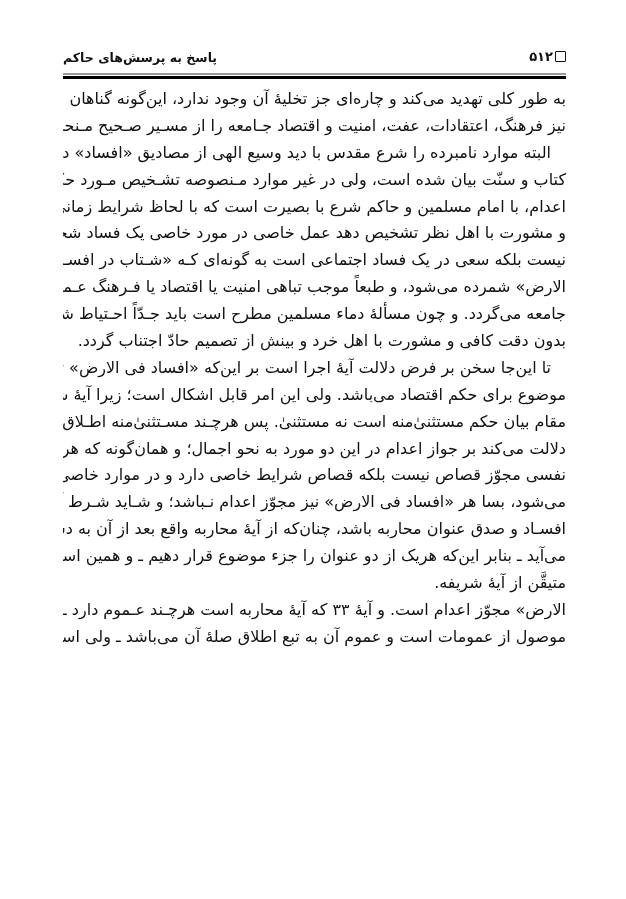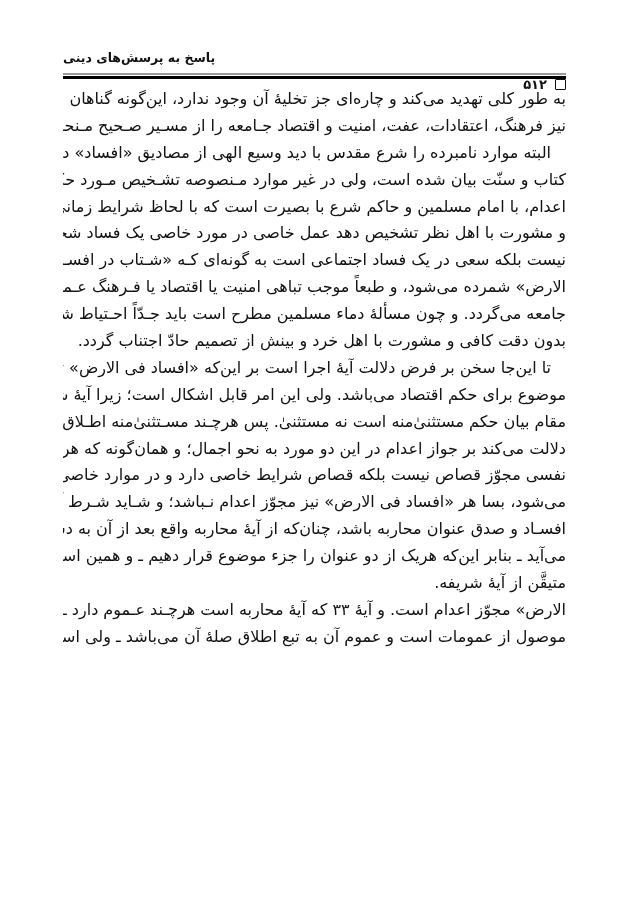--- a/index.html
+++ b/index.html
@@ -1,38 +1,38 @@
 <!DOCTYPE html>
 <html lang="fa" dir="rtl"><head>
 <meta charset="utf-8">
 <style>
   html, body { margin: 0; padding: 0; background: #ffffff; }
   body { width: 626px; height: 899px; position: relative; overflow: hidden;
          font-family: "DejaVu Sans", sans-serif; color: #111; }
   .header { position: absolute; top: 50px; left: 63px; width: 503px; height: 22px; }
   .running-title { position: absolute; right: auto; left: 0; top: 0; font-size: 12.5px; font-weight: bold; direction: rtl; }
-  .page-no { position: absolute; right: 0; top: -1px; font-size: 13px; font-weight: bold; display: flex; align-items: center; gap: 8px; direction: rtl; margin-top: 28px; }
+  .page-no { position: absolute; right: 0; top: -1px; font-size: 13px; font-weight: bold; display: flex; align-items: center; gap: 2px; direction: rtl; }
   .box-icon { display: inline-block; width: 9px; height: 9px; border: 1.6px solid #111; border-radius: 1px; }
   .rule-gray { position: absolute; top: 73px; left: 63px; width: 503px; height: 1.5px; background: #9a9a9a; }
   .rule-black { position: absolute; top: 76px; left: 63px; width: 503px; height: 2.5px; background: #000; }
   .body-text { position: absolute; top: 86px; left: 63px; width: 503px; }
   .line { height: 26.9px; line-height: 26.9px; font-size: 16px; white-space: nowrap;
           text-align: justify; text-align-last: justify; direction: rtl; overflow: hidden; }
   .line.last { text-align-last: right; }
   .line.indent { padding-right: 15px; }
 </style>
 </head>
 <body>
 
 <div class="header">
   <div class="page-no">
     <span class="box-icon"></span>
     <span>۵۱۲</span>
   </div>
-  <div class="running-title">پاسخ به پرسش‌های دینی</div>
+  <div class="running-title">پاسخ به پرسش‌های حاکم</div>
 </div>
 <div class="rule-gray"></div>
 <div class="rule-black"></div>
 
 <div class="body-text">
 
   <div>
     <div class="line">به طور کلی تهدید می‌کند و چاره‌ای جز تخلیهٔ آن وجود ندارد، این‌گونه گناهان بزرگ</div>
     <div class="line">نیز فرهنگ، اعتقادات، عفت، امنیت و اقتصاد جـامعه را از مسـیر صـحیح مـنحرف</div>
   </div>

